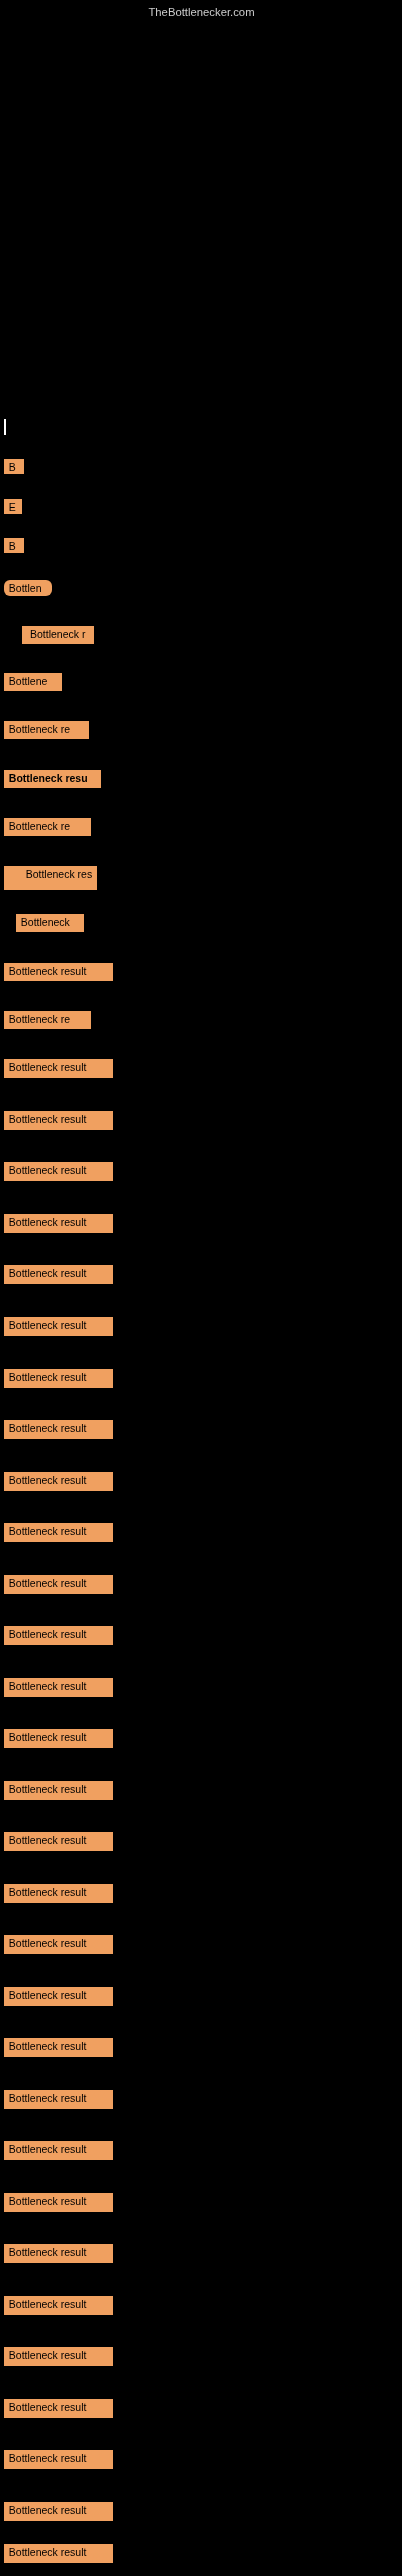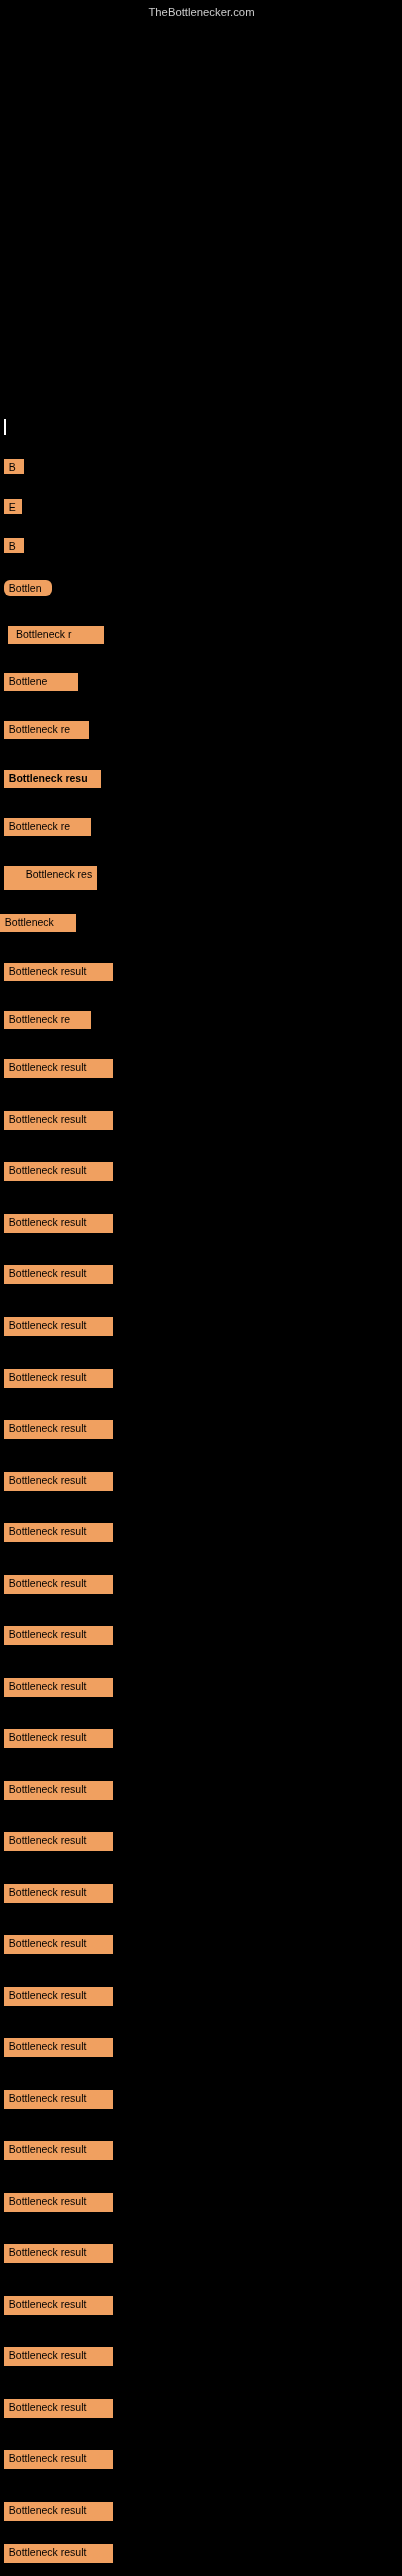--- a/index.html
+++ b/index.html
@@ -49,27 +49,27 @@
 <body>
 
 <div class="site-title">TheBottlenecker.com</div>
 
 <div class="cursor-line" style="top: 419px;"></div>
 
 <div class="result-item" style="top: 459px; left: 4px; width: 20px; height: 14.5px;">B</div>
 <div class="result-item" style="top: 499px; left: 4px; width: 17.7px; height: 14.5px;">E</div>
 <div class="result-item" style="top: 538px; left: 4px; width: 20px; height: 14.5px;">B</div>
 <div class="result-item" style="top: 580px; left: 4px; width: 48px; height: 16px; border-radius: 6px;">Bottlen</div>
-<div class="result-item" style="top: 626px; left: 8px; width: 96px; height: 17.7px; padding-left: 8px;">Bottleneck r</div>
-<div class="result-item" style="top: 673px; left: 4px; width: 74px; height: 17.7px;">Bottlene</div>
+<div class="result-item" style="top: 626px; left: 22px; width: 72px; height: 17.7px; padding-left: 8px;">Bottleneck r</div>
+<div class="result-item" style="top: 673px; left: 4px; width: 58px; height: 17.7px;">Bottlene</div>
 <div class="result-item" style="top: 721px; left: 4px; width: 85px; height: 17.7px;">Bottleneck re</div>
 <div class="result-item" style="top: 770px; left: 4px; width: 97px; height: 17.7px; font-weight: bold;">Bottleneck resu</div>
 <div class="result-item" style="top: 818px; left: 4px; width: 87px; height: 17.7px;">Bottleneck re</div>
 <div class="result-item" style="top: 866px; left: 4px; width: 93px; height: 24px; text-align: right;">Bottleneck res</div>
-<div class="result-item" style="top: 914px; left: 0; width: 76px; height: 17.7px;">Bottleneck</div>
+<div class="result-item" style="top: 914px; left: 16px; width: 68px; height: 17.7px;">Bottleneck</div>
 <div class="result-item" style="top: 963px; left: 4px; width: 109px; height: 17.7px;">Bottleneck result</div>
 <div class="result-item" style="top: 1011px; left: 4px; width: 87px; height: 17.7px;">Bottleneck re</div>
 <div class="result-item" style="top: 1059px; left: 4px; width: 109px; height: 19.3px;">Bottleneck result</div>
 <div class="result-item" style="top: 1111px; left: 4px; width: 109px; height: 19.3px;">Bottleneck result</div>
 <div class="result-item" style="top: 1162px; left: 4px; width: 109px; height: 19.3px;">Bottleneck result</div>
 <div class="result-item" style="top: 1214px; left: 4px; width: 109px; height: 19.3px;">Bottleneck result</div>
 <div class="result-item" style="top: 1265px; left: 4px; width: 109px; height: 19.3px;">Bottleneck result</div>
 <div class="result-item" style="top: 1317px; left: 4px; width: 109px; height: 19.3px;">Bottleneck result</div>
 <div class="result-item" style="top: 1369px; left: 4px; width: 109px; height: 19.3px;">Bottleneck result</div>
 <div class="result-item" style="top: 1420px; left: 4px; width: 109px; height: 19.3px;">Bottleneck result</div>

